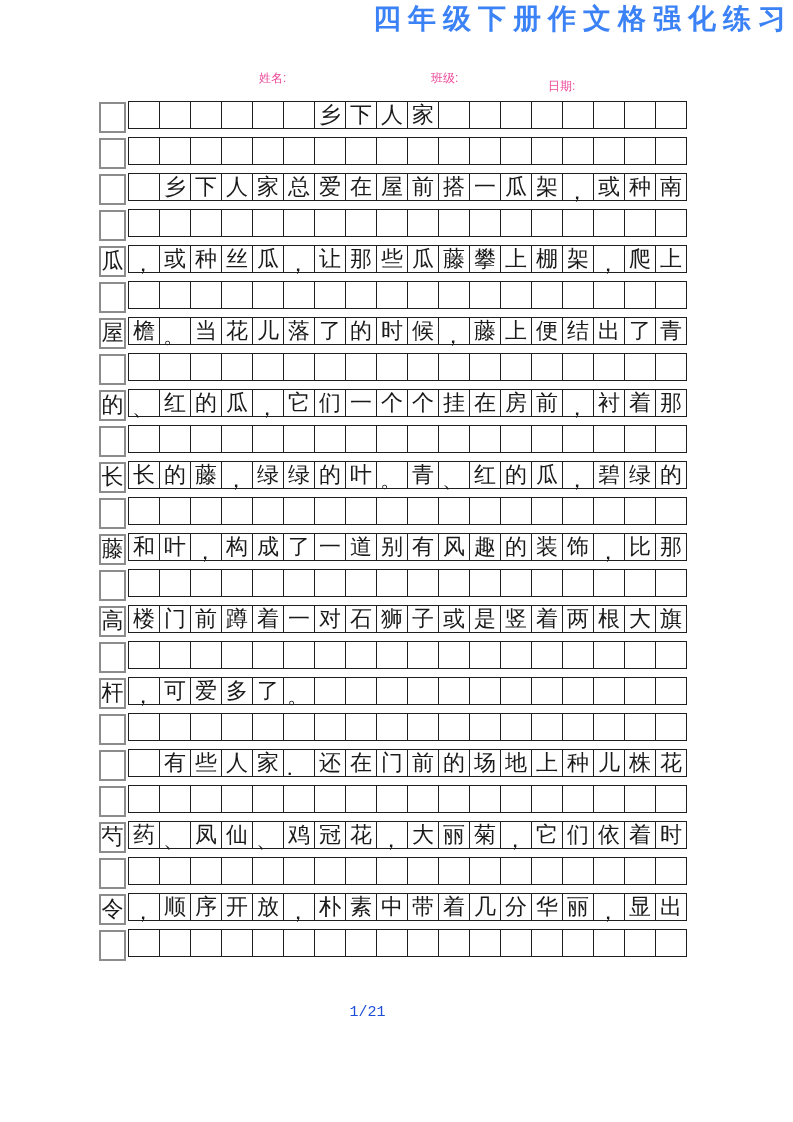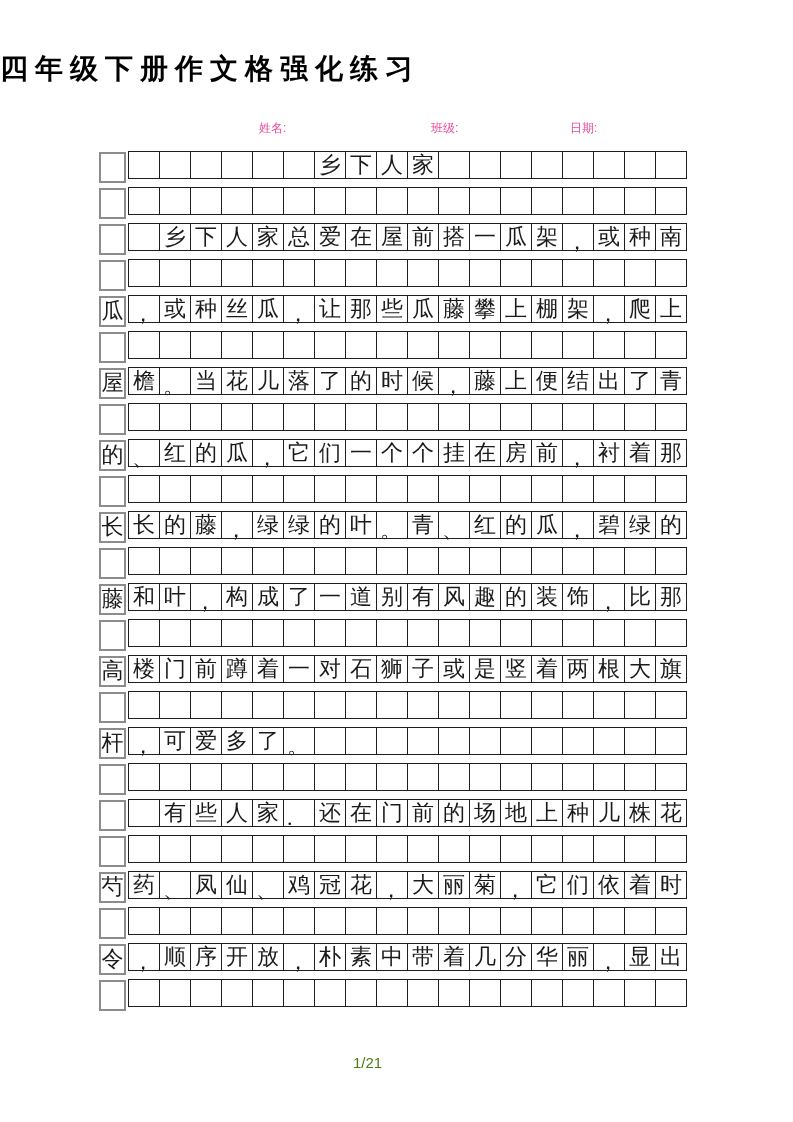--- a/index.html
+++ b/index.html
@@ -2,33 +2,33 @@
 <html><head>
 <meta charset="utf-8">
 <style>
   html,body { margin:0; padding:0; }
   body {
     width:793px; height:1122px; background:#ffffff;
     font-family:"Liberation Serif", serif;
     position:relative; overflow:hidden;
   }
   .doc-title {
-    margin-top:50px; text-align:left;
+    text-align:right;
     font-size:28px; font-weight:700; letter-spacing:7px;
-    color:#000000;
+    color:#3b82f6;
   }
   .fields {
     position:relative; margin:30px 0 0 99px; width:589px; height:24px;
     font-family:"Liberation Sans", sans-serif;
     font-size:12px; font-weight:400; color:#ec4899;
   }
   .fields span { position:absolute; top:2px; }
   .f-name  { left:160px; }
   .f-class { left:332px; }
-  .f-date  { left:471px; }
+  .f-date  { left:449px;margin-top:8px; }
 
   .grid { margin:9px 0 0 99px; width:589px; }
   .grid-row { display:flex; height:28px; margin-bottom:8px; align-items:flex-start; }
   .cell {
     box-sizing:border-box; width:32px; height:28px;
     border:1px solid #1f1f1f; margin-left:-1px;
     text-align:center; font-size:22px; line-height:26px;
     color:#1a1a1a; flex:0 0 auto; overflow:visible;
     background:#ffffff;
   }
@@ -37,22 +37,22 @@
     border:2px solid #8c8c8c;
     margin:1px 2px 0 0; z-index:2; position:relative;
     line-height:25px;
   }
   .cell.first + .cell { margin-left:0; }
   .cell.punct { text-align:left; padding-left:3px; line-height:36px; }
 
   .page-number {
     margin-top:47px; width:589px; margin-left:99px;
     text-align:center; transform:translateX(-26px);
-    font-family:Liberation Sans, sans-serif;
-    font-size:15px; color:#4d7c0f;
+    font-family:Liberation Mono, monospace;
+    font-size:15px; color:#1d4ed8;
   }
 </style>
 </head>
 <body>
 
 <div class="doc-title">四年级下册作文格强化练习</div>
 
 <div class="fields">
   <span class="f-name">姓名:</span>
   <span class="f-class">班级:</span>

